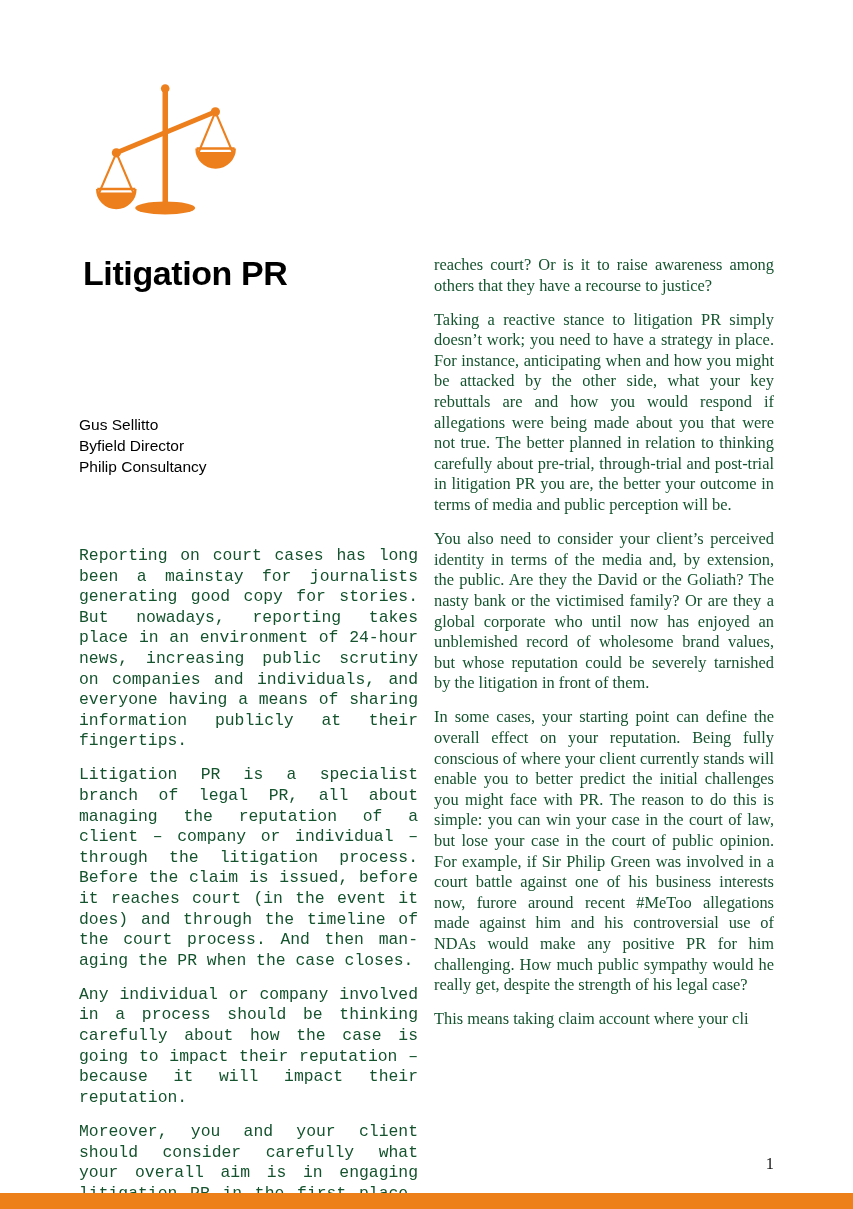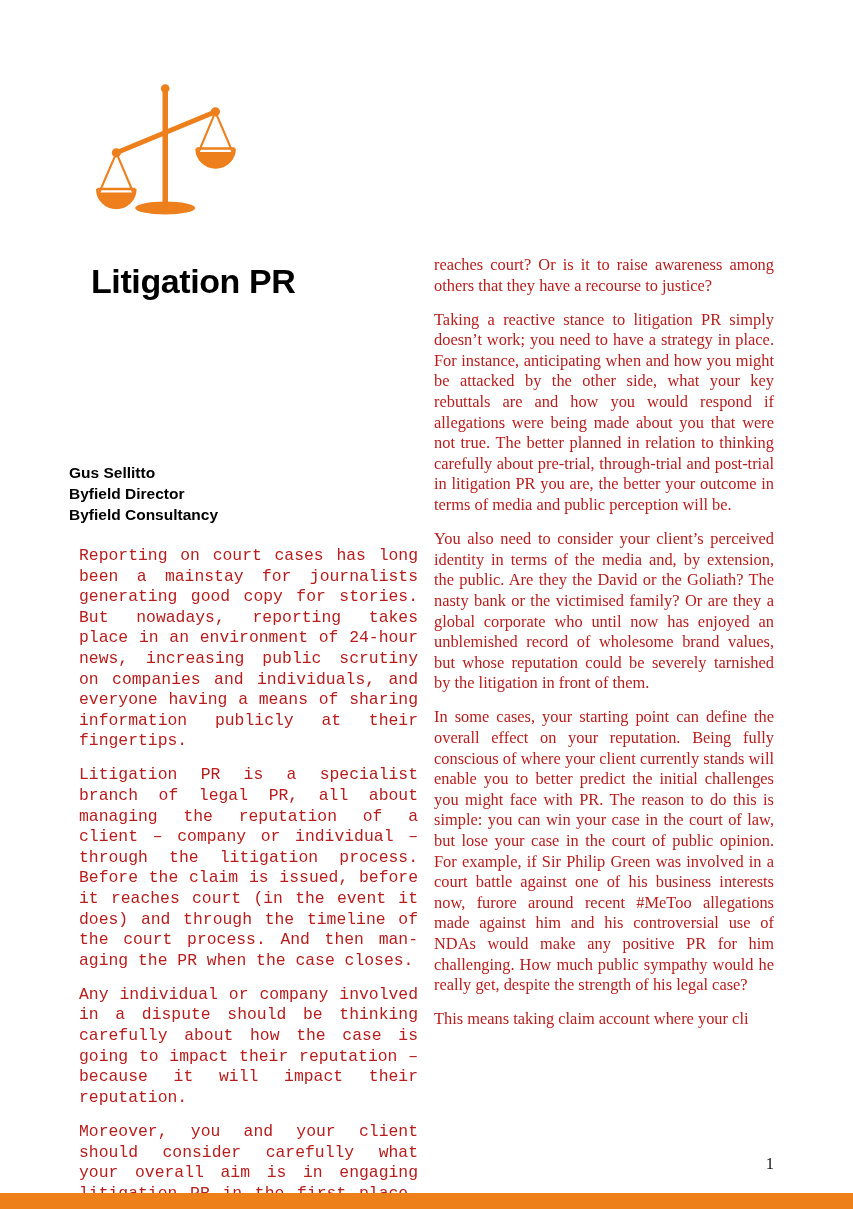--- a/index.html
+++ b/index.html
@@ -36,47 +36,46 @@
     position: absolute;
     left: 79px;
     top: 249px;
     width: 340px;
     font-family: "Liberation Sans", sans-serif;
     font-weight: bold;
     font-size: 34px;
     line-height: 40px;
     letter-spacing: -0.4px;
     color: #000000;
-    margin: 12px;
+    margin: 4px;
   }
 
   
   .byline {
     position: absolute;
-    left: 69px;
+    left: 79px;
     top: 415px;
     width: 340px;
     font-family: "Liberation Sans", sans-serif;
-    font-weight: bold;
+    font-weight: normal;
     font-size: 15.5px;
     line-height: 20.8px;
     color: #000000;
-    margin-top: 48px;
   }
   .byline div { white-space: nowrap; }
 
   
   .col {
     position: absolute;
     font-size: 16.4px;
     line-height: 20.6px;
     text-align: justify;
     text-justify: inter-word;
     hyphens: manual;
-    color: #b91c1c;
+    color: #14532d;
   }
   .col p {
     margin: 0 0 13.5px 0;
   }
   .col p:last-child { margin-bottom: 1px; }
 
   .col-left {
     left: 79px;
     top: 546px;
     width: 339px;
@@ -148,27 +147,27 @@
         <path d="M 101.7 72.1 A 18.2 18.2 0 0 0 137.5 72.1 Z" stroke="none"></path>
       </g>
     </svg>
   </div>
 
   <h1 class="doc-title">Litigation PR</h1>
 
   <div class="byline">
     <div>Gus Sellitto</div>
     <div>Byfield Director</div>
-    <div>Byfield Consultancy</div>
+    <div>Philip Consultancy</div>
   </div>
 
   <div class="col col-left">
     <p>Reporting on court cases has long been a main­stay for journalists generating good copy for sto­ries. But nowadays, reporting takes place in an environment of 24-hour news, increasing public scrutiny on companies and individuals, and everyone having a means of sharing information publicly at their fingertips.</p>
     <p>Litigation PR is a specialist branch of legal PR, all about managing the reputation of a client – company or individual – through the litigation process. Before the claim is issued, before it reaches court (in the event it does) and through the timeline of the court process. And then man­aging the PR when the case closes.</p>
-    <p>Any individual or company involved in a dispute should be thinking carefully about how the case is going to impact their reputation – because it will impact their reputation.</p>
+    <p>Any individual or company involved in a process should be thinking carefully about how the case is going to impact their reputation – because it will impact their reputation.</p>
     <p class="clip-para">Moreover, you and your client should consider carefully what your overall aim is in engaging lit­igation PR in the first place. For instance, is your aim to maintain a dignified silence? Is it simply to rebut the aggressive stance advanced by your opponent, or to discredit your opponent? Is it to pressure your opponent to settle a claim before it</p>
   </div>
 
   <div class="col col-right">
     <p>reaches court? Or is it to raise awareness among others that they have a recourse to justice?</p>
     <p>Taking a reactive stance to litigation PR simply doesn’t work; you need to have a strategy in place. For instance, anticipating when and how you might be attacked by the other side, what your key rebuttals are and how you would re­spond if allegations were being made about you that were not true. The better planned in relation to thinking carefully about pre-trial, through-tri­al and post-trial in litigation PR you are, the bet­ter your outcome in terms of media and public perception will be.</p>
     <p>You also need to consider your client’s perceived identity in terms of the media and, by extension, the public. Are they the David or the Goliath? The nasty bank or the victimised family? Or are they a global corporate who until now has enjoyed an unblemished record of wholesome brand values, but whose reputation could be severely tarnished by the litigation in front of them.</p>
     <p>In some cases, your starting point can define the overall effect on your reputation. Being fully conscious of where your client currently stands will enable you to better predict the initial chal­lenges you might face with PR. The reason to do this is simple: you can win your case in the court of law, but lose your case in the court of public opinion. For example, if Sir Philip Green was involved in a court battle against one of his busi­ness interests now, furore around recent #MeToo allegations made against him and his controver­sial use of NDAs would make any positive PR for him challenging. How much public sympathy would he really get, despite the strength of his legal case?</p>
     <p class="clip-para">This means taking claim account where your cli­</p>
   </div>

